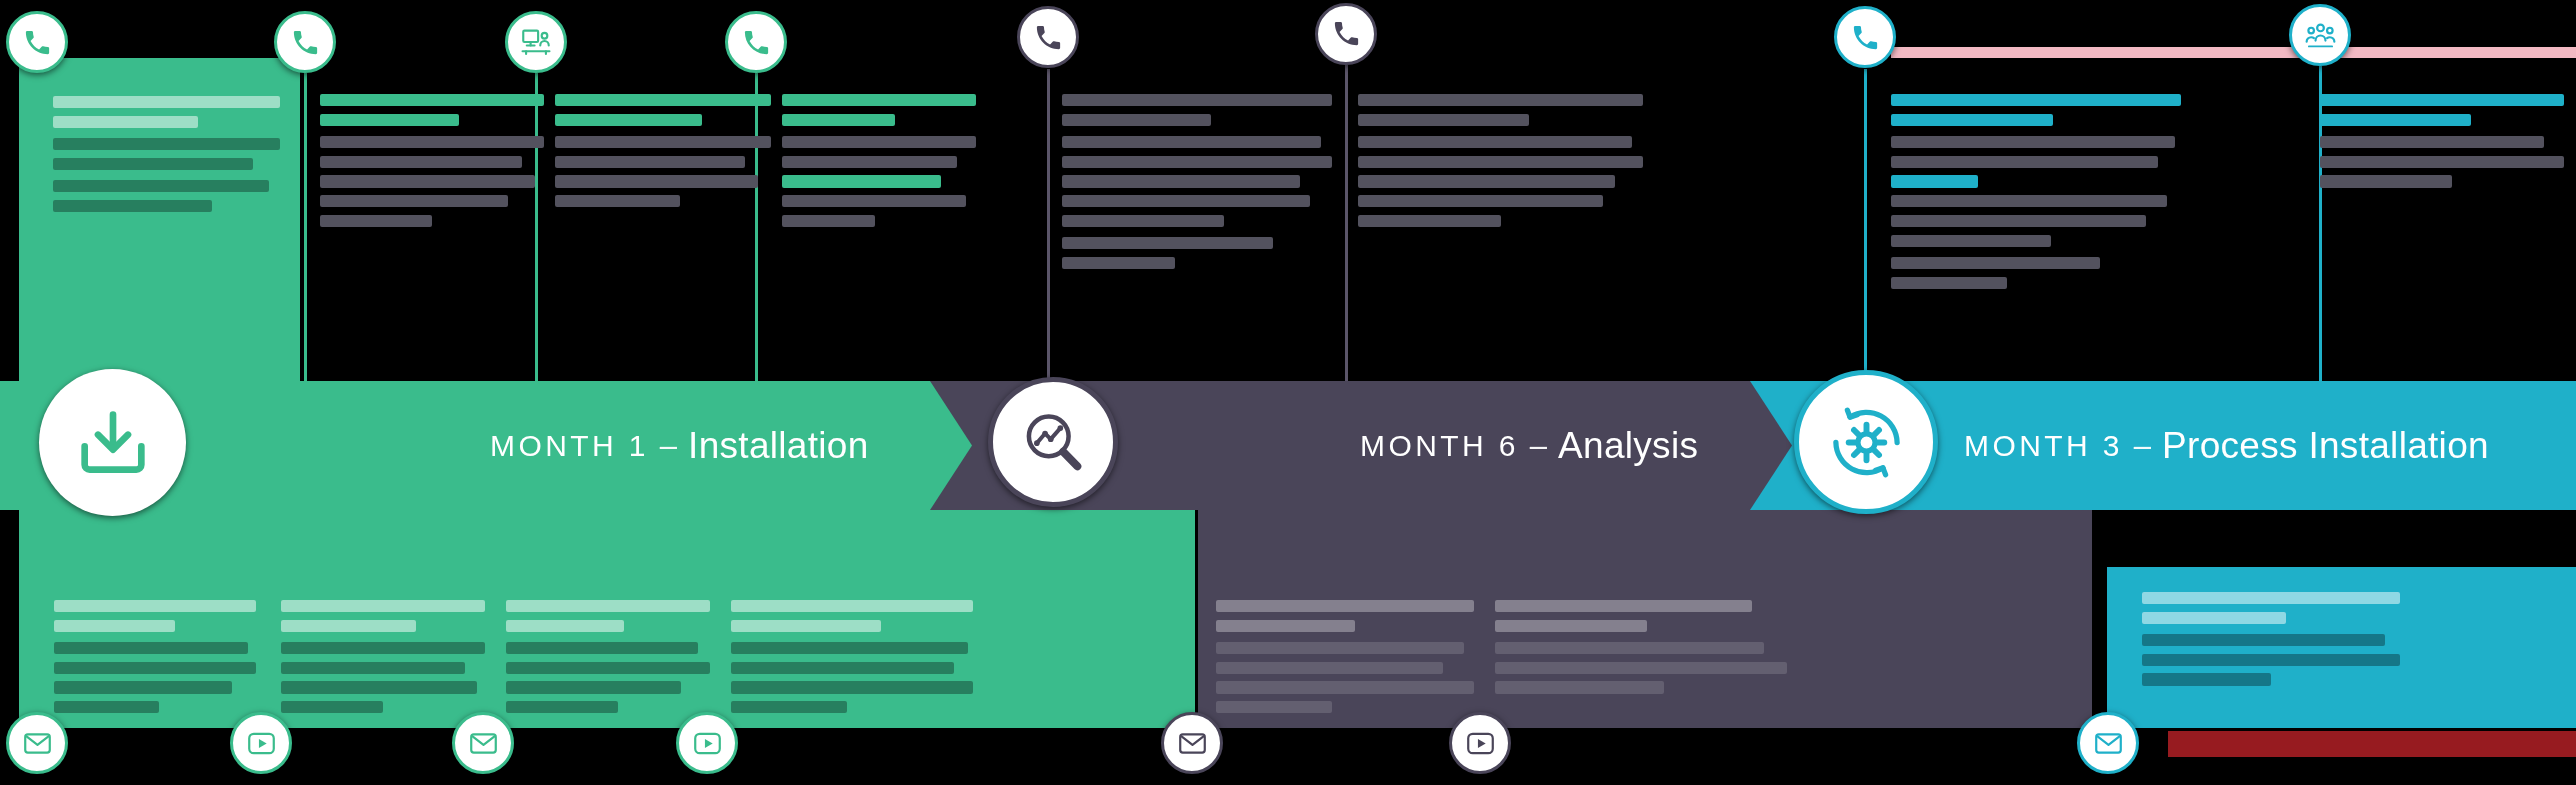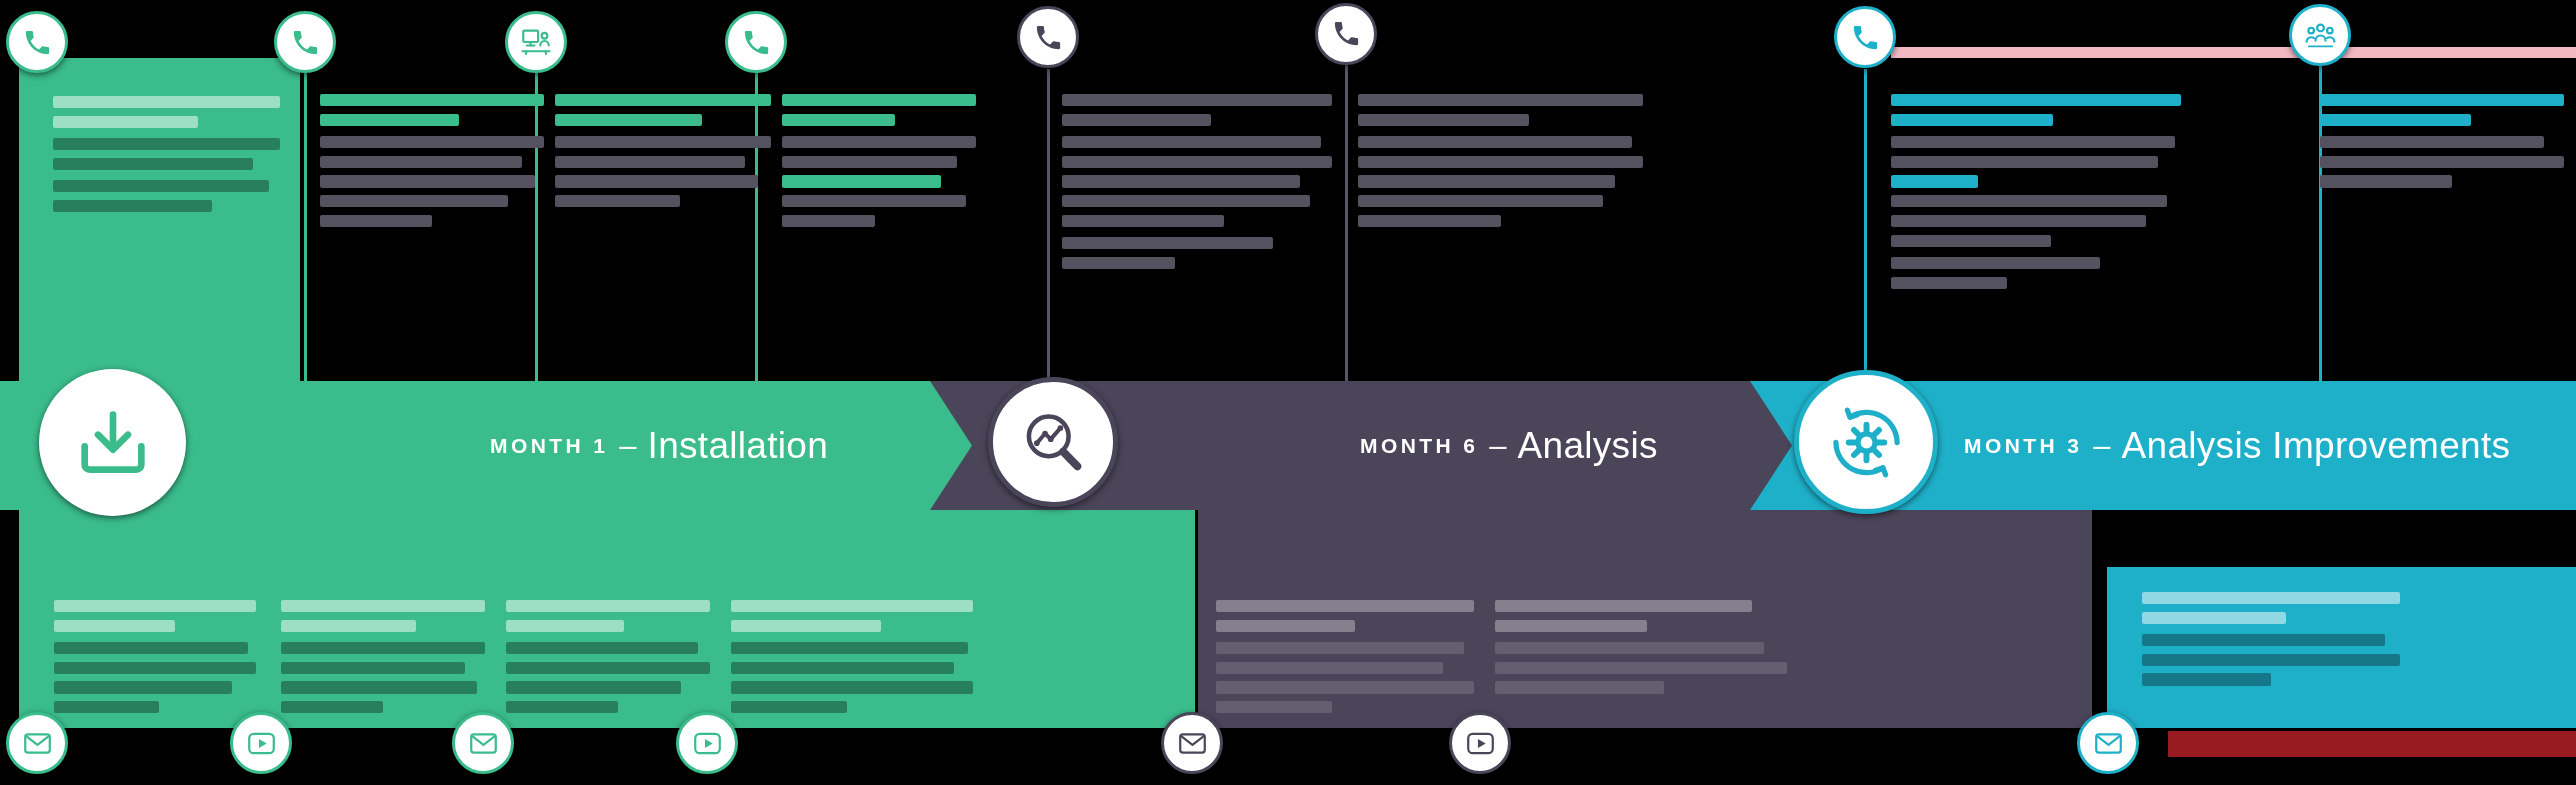--- a/index.html
+++ b/index.html
@@ -26,21 +26,21 @@
   
   .band{position:absolute;top:381px;height:129px;}
   .band.seg1{left:0;width:972px;background:var(--green);z-index:13;
     clip-path:polygon(0 0,calc(100% - 42px) 0,100% 50%,calc(100% - 42px) 100%,0 100%);}
   .band.seg2{left:928px;width:864px;background:var(--dark);z-index:12;
     clip-path:polygon(0 0,calc(100% - 42px) 0,100% 50%,calc(100% - 42px) 100%,0 100%);}
   .band.seg3{left:1748px;width:828px;background:var(--teal);z-index:11;}
 
   .mlabel{position:absolute;top:381px;height:129px;display:flex;align-items:center;gap:11px;
     color:var(--white);z-index:14;white-space:nowrap;}
-  .mprefix{font-weight:700;font-size:21px;letter-spacing:3.4px;}
+  .mprefix{font-weight:400;font-size:30px;letter-spacing:3.4px;}
   .msep{font-size:31px;font-weight:400;opacity:.95;}
   .mname{font-size:37px;font-weight:400;letter-spacing:0.3px;}
 
   
   .node{position:absolute;background:#fff;border-radius:50%;display:flex;align-items:center;
     justify-content:center;box-shadow:0 2px 6.8px rgba(0,0,0,.55);z-index:20;box-sizing:border-box;}
   .node svg{display:block;}
 
   
   .tb{position:absolute;z-index:6;}
@@ -170,21 +170,21 @@
     <span class="mname">Installation</span>
   </div>
   <div class="mlabel" style="left:1360px">
     <span class="mprefix">MONTH 6</span>
     <span class="msep">–</span>
     <span class="mname">Analysis</span>
   </div>
   <div class="mlabel" style="left:1964px">
     <span class="mprefix">MONTH 3</span>
     <span class="msep">–</span>
-    <span class="mname">Analysis Improvements</span>
+    <span class="mname">Process Installation</span>
   </div>
 
   <div class="node" style="left:6.1px;top:11px;width:62px;height:62px;border:3.4px solid var(--green);color:var(--green)">
       <svg width="31" height="31" viewBox="0 0 46 46">
         <use href="#s-phone"></use>
       </svg>
     </div>
   <div class="node" style="left:274px;top:11px;width:62px;height:62px;border:3.4px solid var(--green);color:var(--green)">
       <svg width="31" height="31" viewBox="0 0 46 46">
         <use href="#s-phone"></use>

